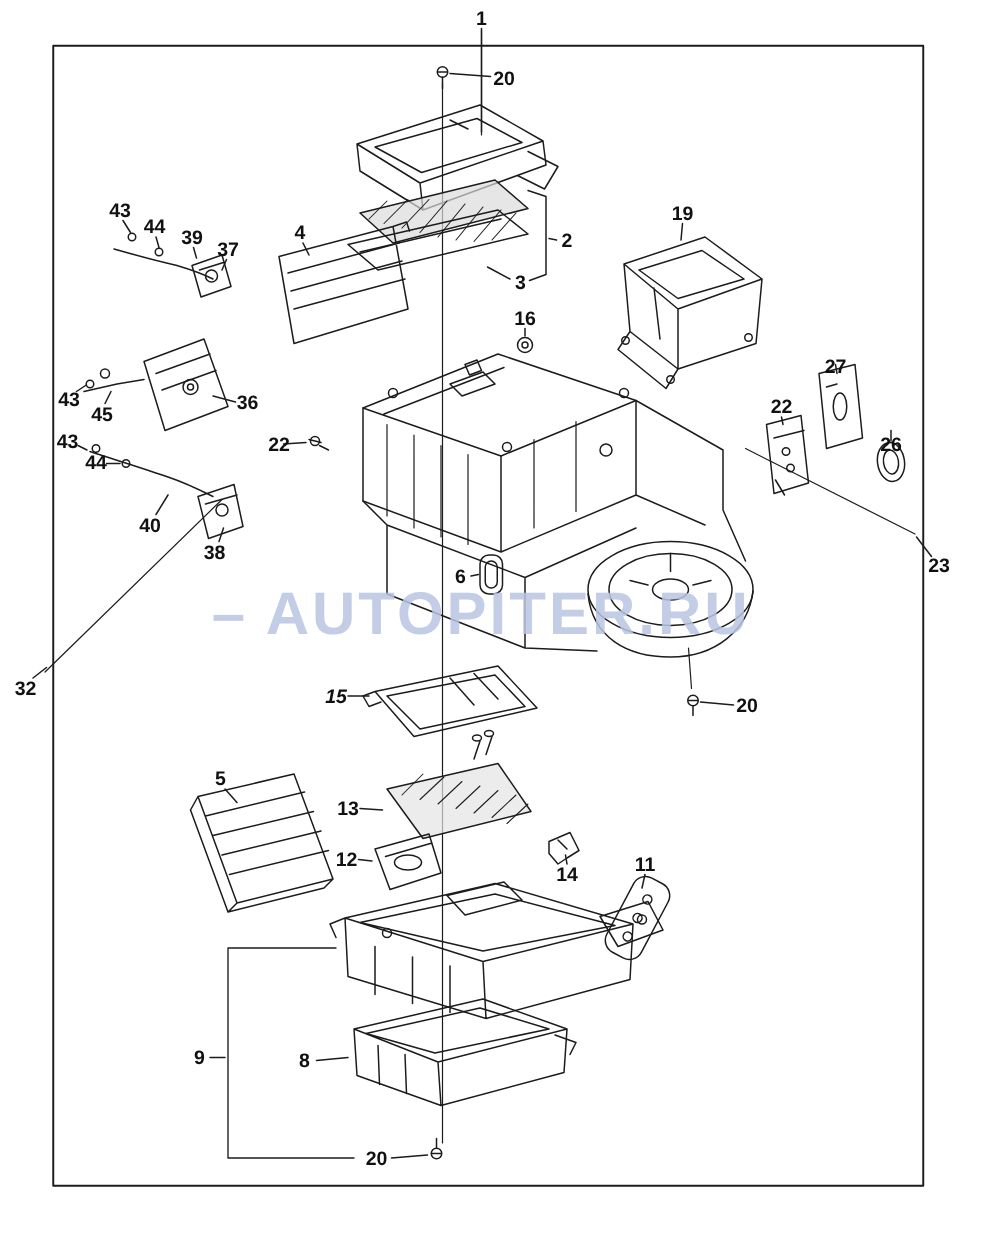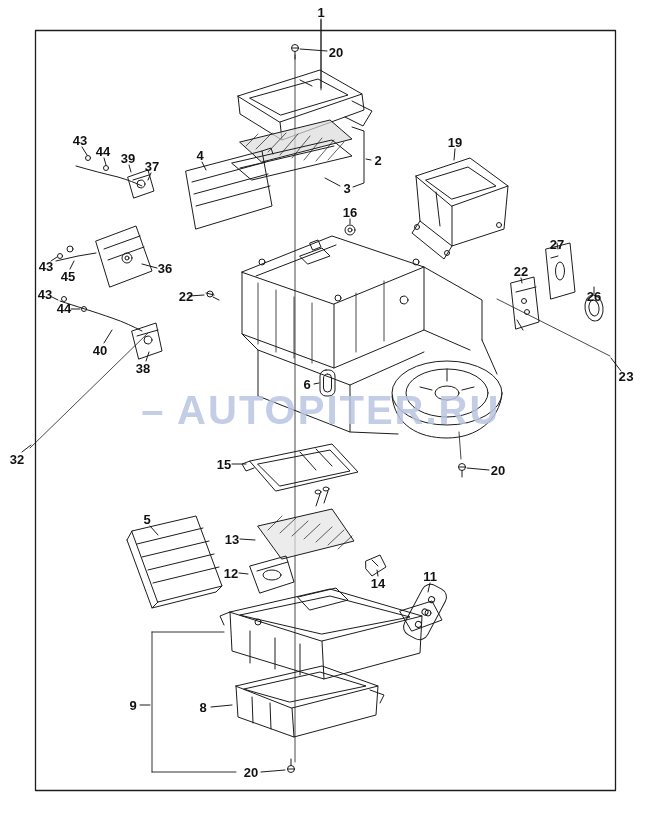--- a/index.html
+++ b/index.html
@@ -270,24 +270,24 @@
       <span class="callout" style="left: 594px; top: 296px;">26</span>
       <span class="callout" style="left: 186px; top: 296px;">22</span>
       <span class="callout" style="left: 165px; top: 268px; text-align: center;">36</span>
       <span class="callout" style="left: 68px; top: 276px;">45</span>
       <span class="callout" style="left: 46px; top: 266px;">43</span>
       <span class="callout" style="left: 45px; top: 294px;">43</span>
       <span class="callout" style="left: 64px; top: 308px;">44</span>
       <span class="callout" style="left: 100px; top: 350px;">40</span>
       <span class="callout" style="left: 143px; top: 368px;">38</span>
       <span class="callout" style="left: 307px; top: 384px;">6</span>
-      <span class="callout" style="left: 626px; top: 377px; font-family: Liberation Mono, monospace;">23</span>
+      <span class="callout" style="left: 626px; top: 377px;">23</span>
       <span class="callout" style="left: 17px; top: 459px;">32</span>
       <span class="callout" style="left: 498px; top: 470px;">20</span>
-      <span class="callout" style="left: 224px; top: 464px;">15</span>
+      <span class="callout" style="left: 224px; top: 464px; font-style: italic;">15</span>
       <span class="callout" style="left: 147px; top: 519px;">5</span>
       <span class="callout" style="left: 232px; top: 539px;">13</span>
       <span class="callout" style="left: 231px; top: 573px;">12</span>
       <span class="callout" style="left: 378px; top: 583px;">14</span>
       <span class="callout" style="left: 430px; top: 576px; text-align: center;">11</span>
       <span class="callout" style="left: 133px; top: 705px;">9</span>
       <span class="callout" style="left: 203px; top: 707px;">8</span>
       <span class="callout" style="left: 251px; top: 772px;">20</span>
     </div>
 

